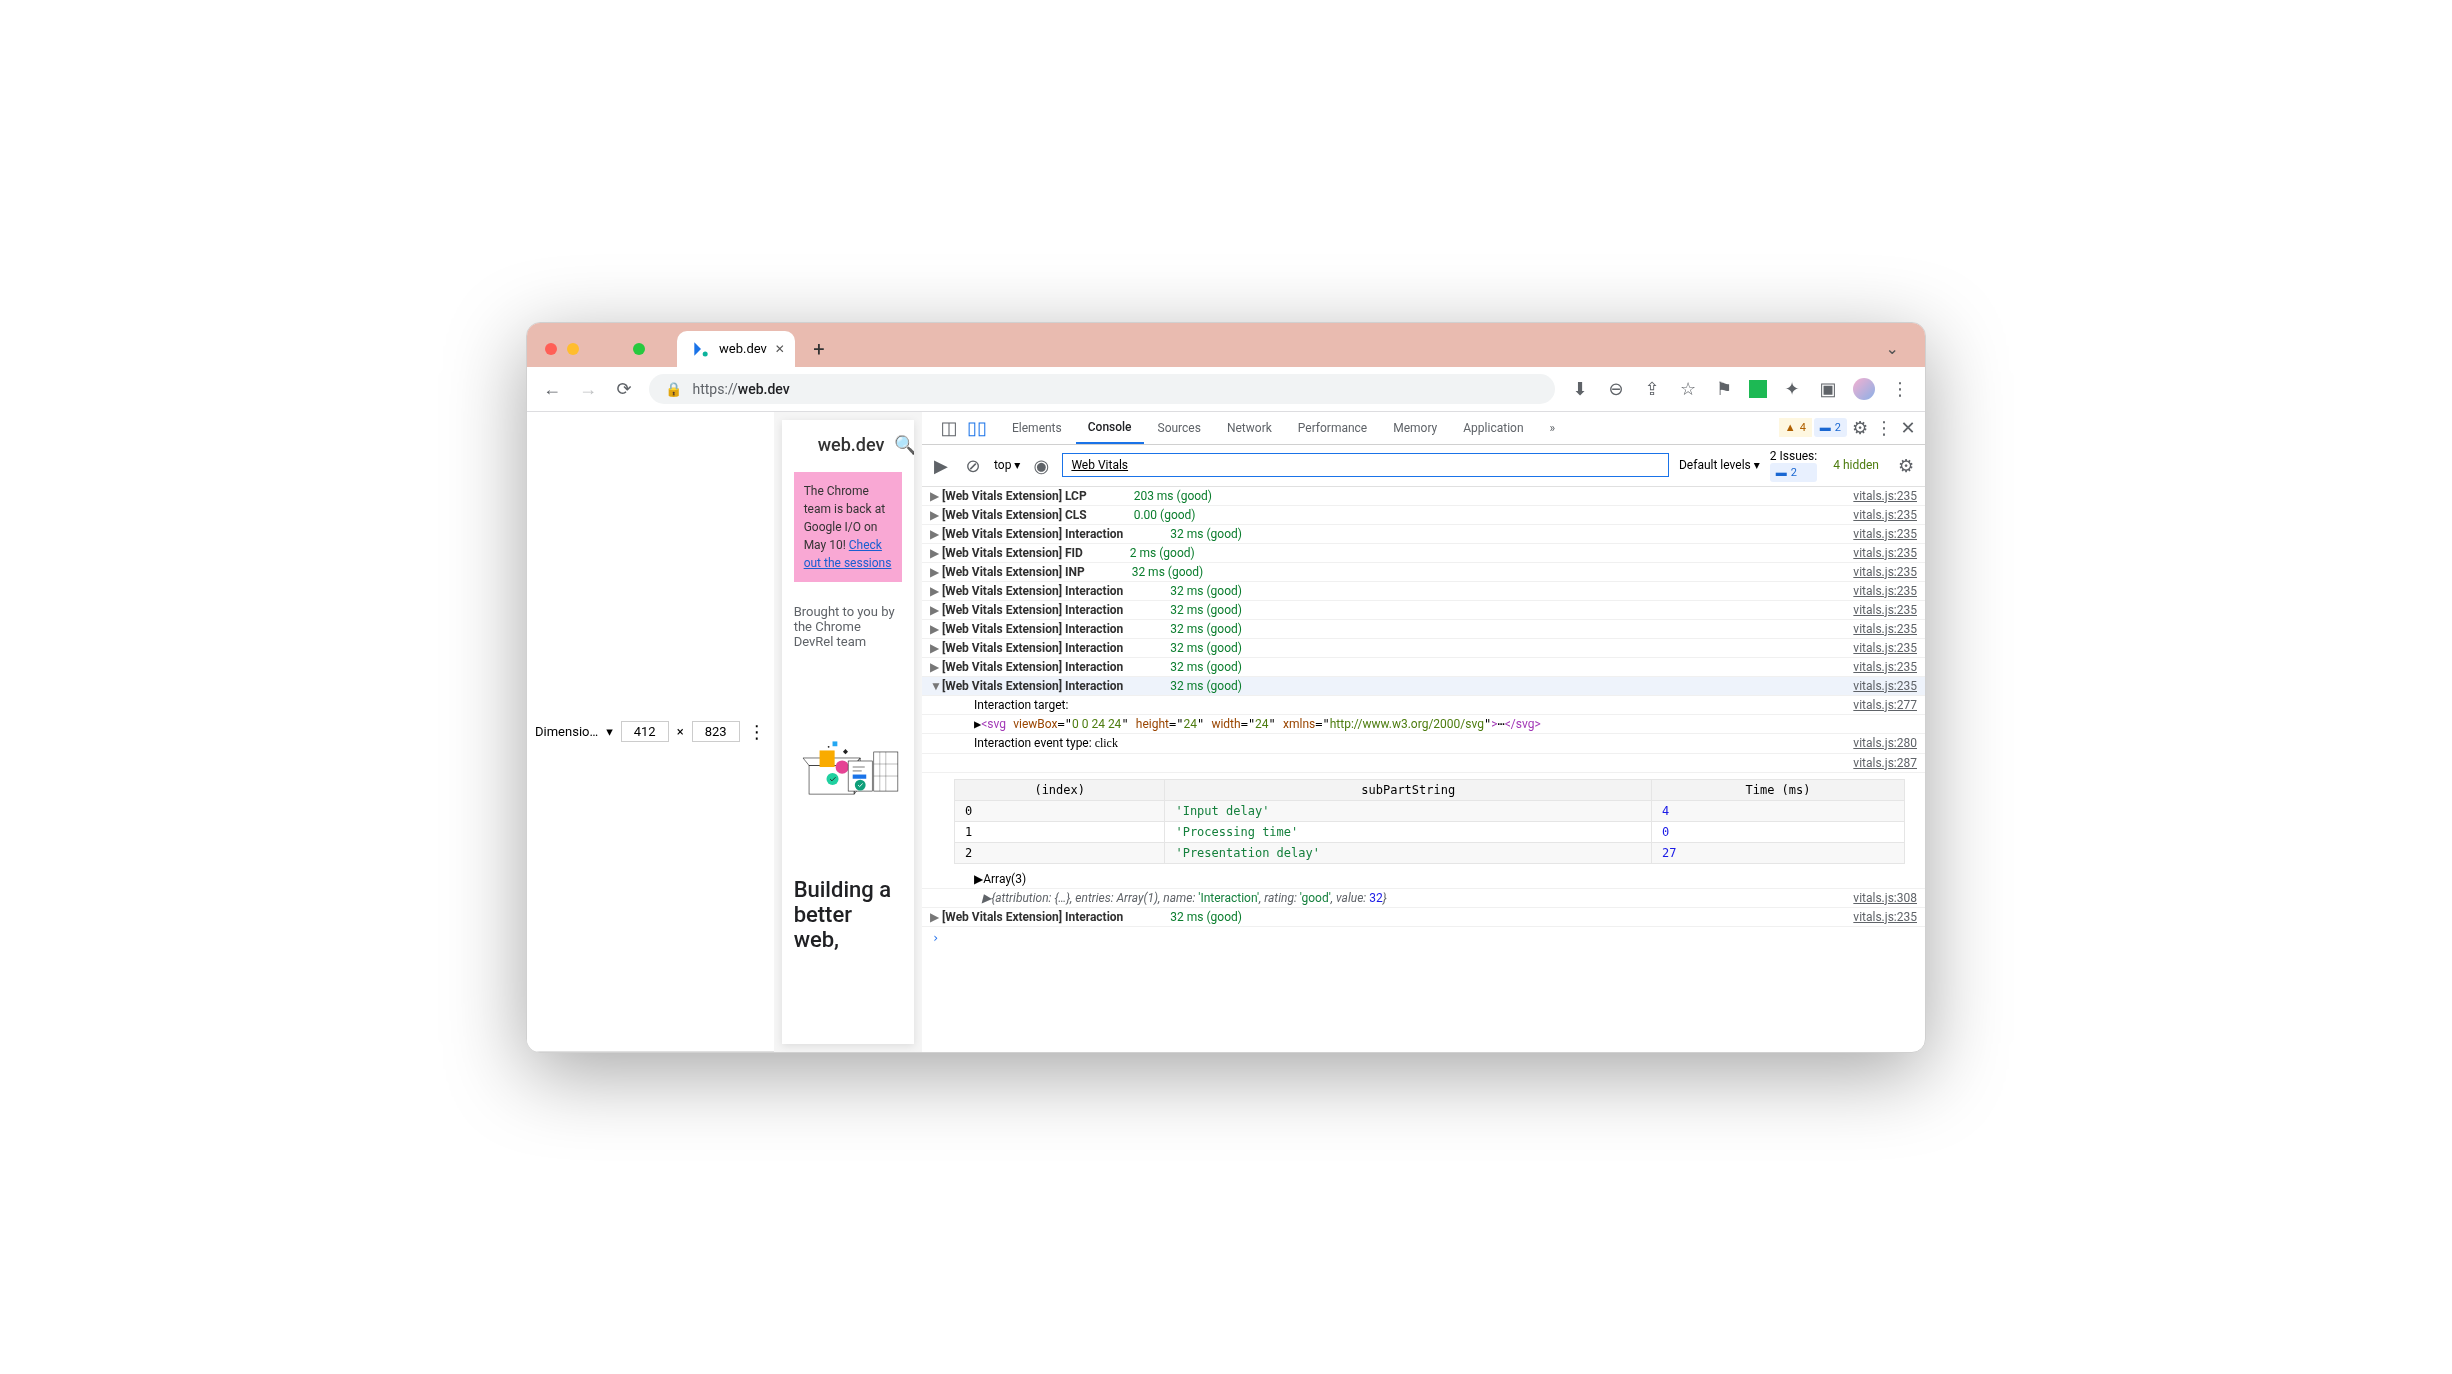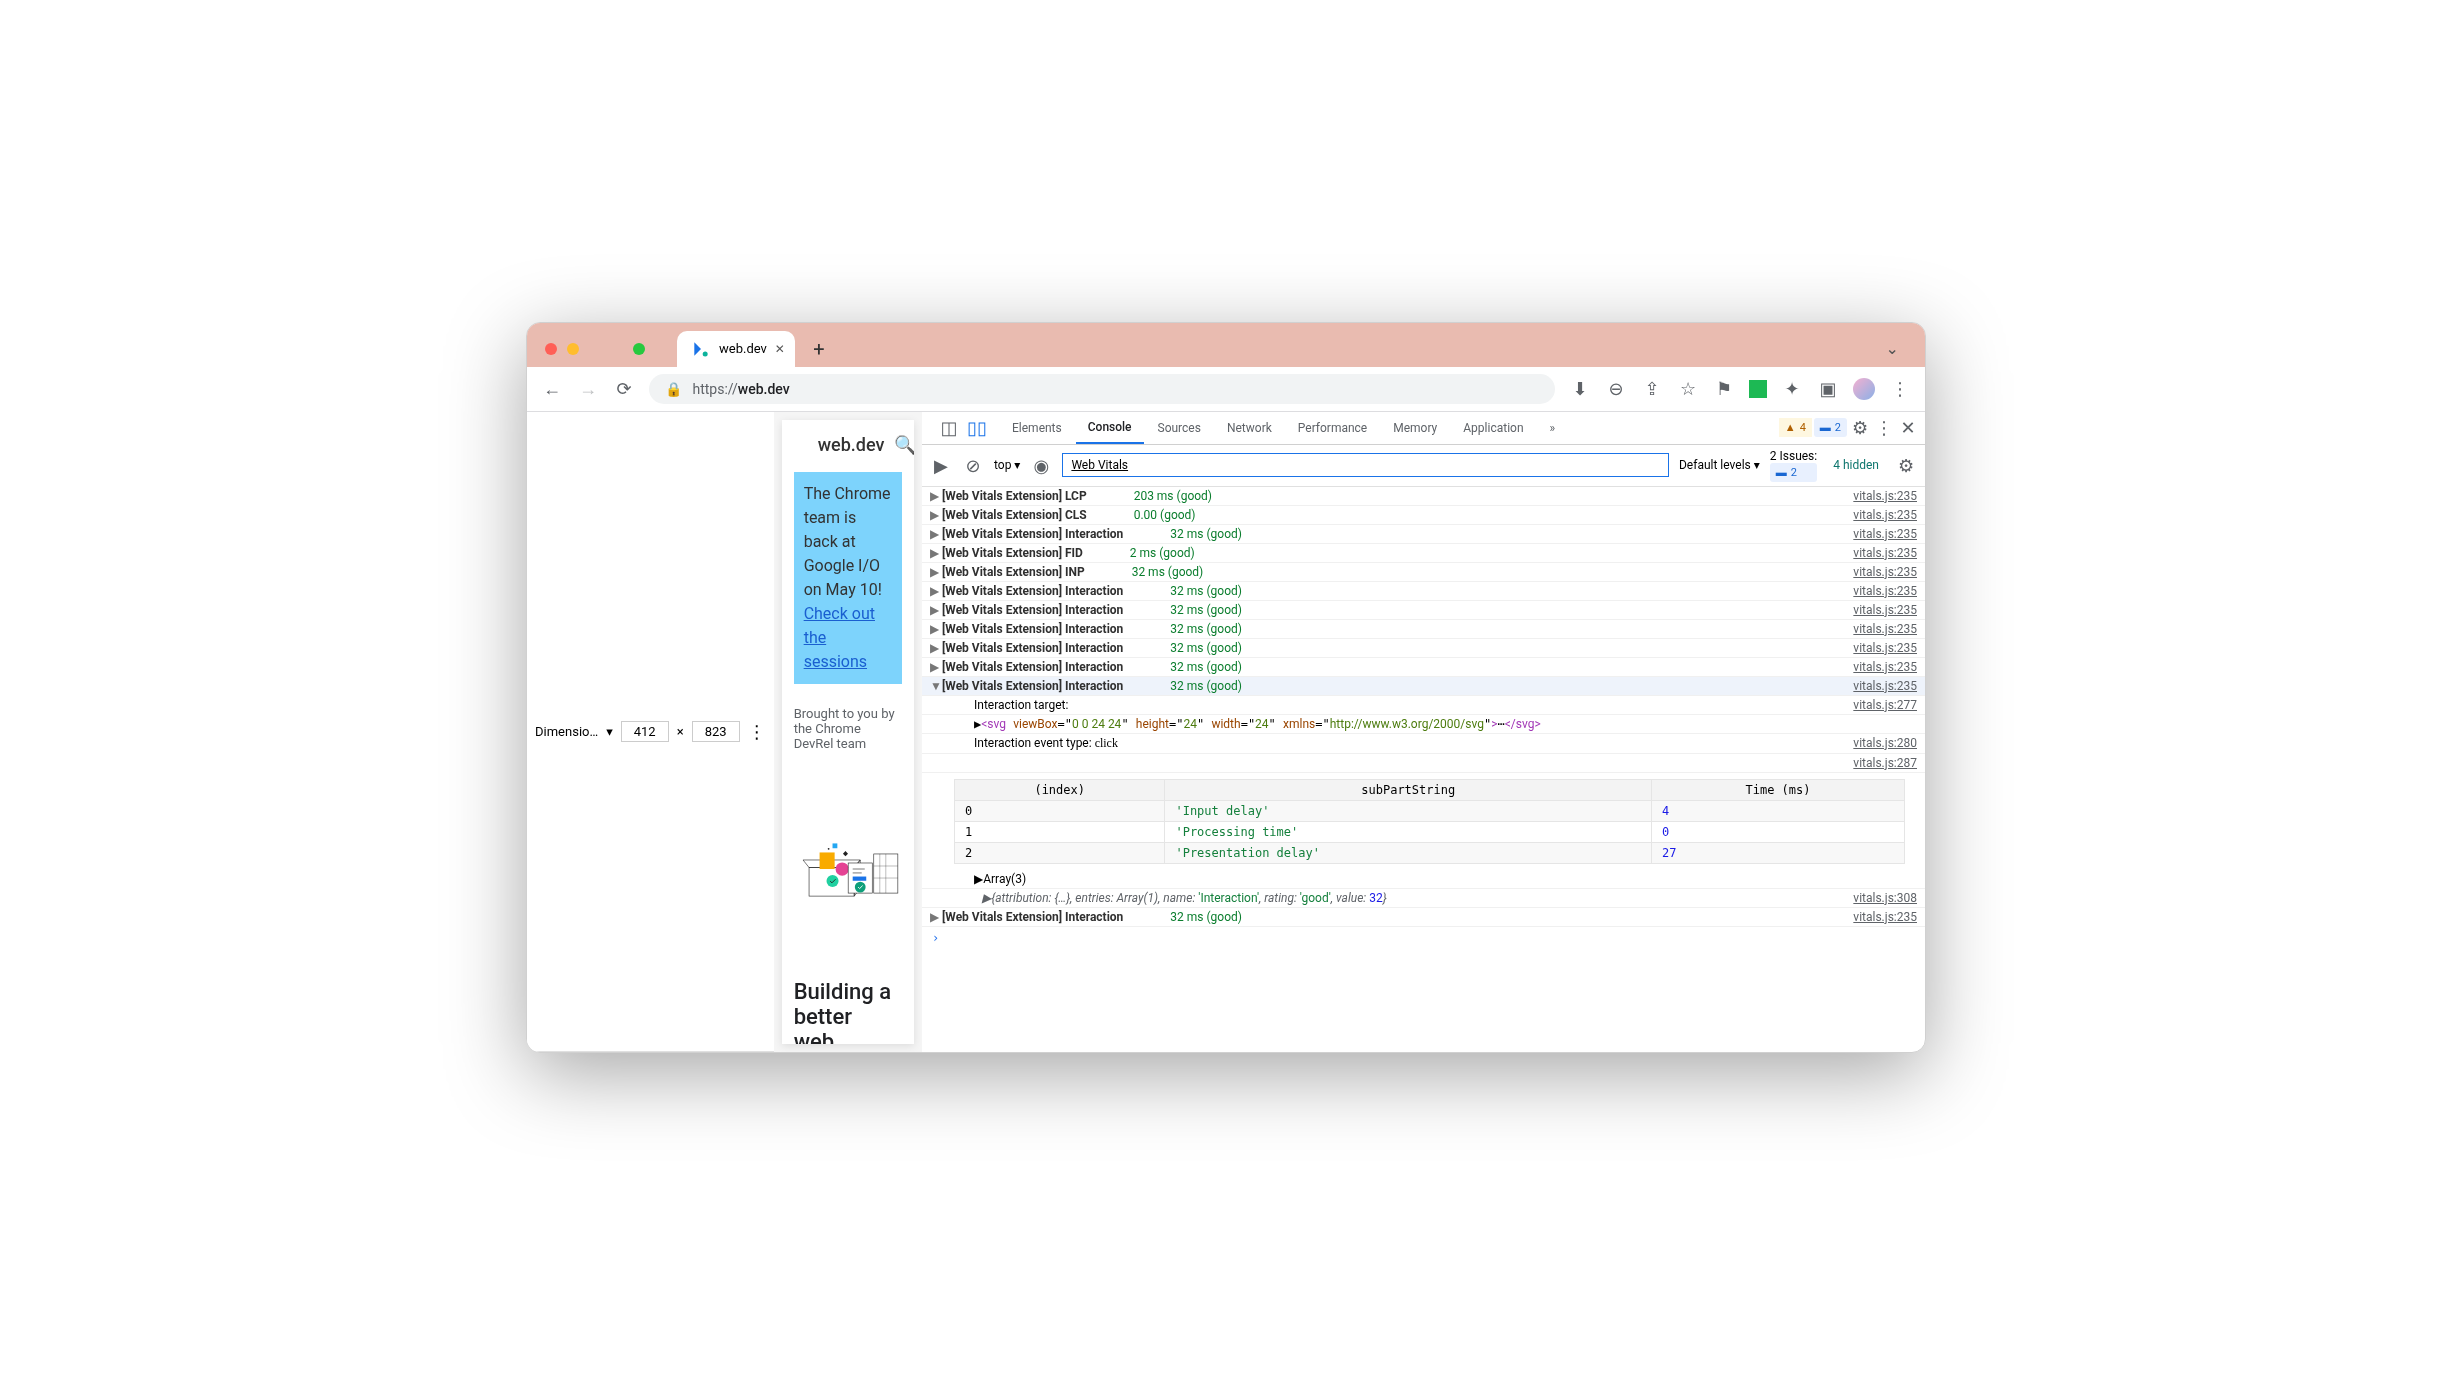--- a/index.html
+++ b/index.html
@@ -25,38 +25,38 @@
 
 .vp-col { width:395px; background:#f5f5f5; display:flex; flex-direction:row; }
 .vp-bar { background:#fff; padding:5px 8px; display:flex; align-items:center; gap:8px; font-size:13px; border-bottom:1px solid #e0e0e0; }
 .vp-bar input { width:48px; text-align:center; border:1px solid #ccc; padding:2px; font-size:13px; }
 .vp-bar .more { margin-left:auto; font-size:18px; }
 .vp { margin:8px; background:#fff; box-shadow:0 2px 8px rgba(0,0,0,.1); flex:1; overflow:hidden; padding:10px 12px; font-size:13px; }
 .vp-hdr { display:flex; align-items:center; gap:10px; padding:4px; }
 .ham{width:22px;height:14px;display:flex;flex-direction:column;justify-content:space-between;} .ham span{height:2px;background:#333;}
 .logo { font-size:18px; font-weight:500; color:#333; }
 .srch { margin-left:auto; }
-.banner { background:#7dd3fc; padding:10px; margin:12px 0; font-size:16px; line-height:1.5; color:#333; }
+.banner { background:#f9a8d4; padding:10px; margin:12px 0; font-size:12px; line-height:1.5; color:#333; }
 .banner a { color:#1a5fd0; text-decoration:underline; }
 .devrel { color:#5f6368; font-size:13px; margin:22px 0 10px; }
 .illus { height:210px; position:relative; }
 .illus svg { width:100%; height:100%; }
 .tagline { font-size:22px; font-weight:500; margin-top:8px; color:#202124; }
 
 .dt { flex:1; display:flex; flex-direction:column; font-size:12px; }
 .dt-tabs { display:flex; align-items:center; border-bottom:1px solid #d0d0d0; padding:0 6px; gap:2px; }
 .dt-tabs .t { padding:8px 12px; color:#5f6368; cursor:pointer; }
 .dt-tabs .t.active { color:#202124; border-bottom:2px solid #1a73e8; font-weight:500; }
 .dt-tabs .device { display:flex; gap:6px; padding:0 10px; }
 .dt-tabs .sp { flex:1; }
 .badge { display:flex; align-items:center; gap:4px; padding:3px 6px; font-size:11px; }
 .badge.warn { background:#fef7e0; color:#b06000; } .badge.info { background:#e8f0fe; color:#1967d2; border-radius:3px; }
 .dt-filter { display:flex; align-items:center; gap:10px; padding:4px 8px; border-bottom:1px solid #e0e0e0; }
 .dt-filter input { flex:1; border:1px solid #1a73e8; padding:4px 8px; font-size:12px; background:#fff;text-decoration:underline; }
-.dt-filter .hidden { color:#0f766e; padding:0 6px; }
+.dt-filter .hidden { color:#4d7c0f; padding:0 6px; }
 .console { flex:1; overflow-y:auto; font-family:Menlo,Consolas,monospace; font-size:12px; }
 .row { display:flex; padding:2px 8px; border-bottom:1px solid #f0f0f0; }
 .row.sel { background:#eef3fb; }
 .caret { width:12px; color:#777; }
 .msg { flex:1; }
 .msg .pfx { font-weight:bold; color:#303030; }
 .grn { color:#0a7d2d;margin-left:44px; }
 .src { color:#5f6368; text-decoration:underline; }
 .sub { padding-left:32px; }
 .svg-line { font-family:Menlo,monospace; }

